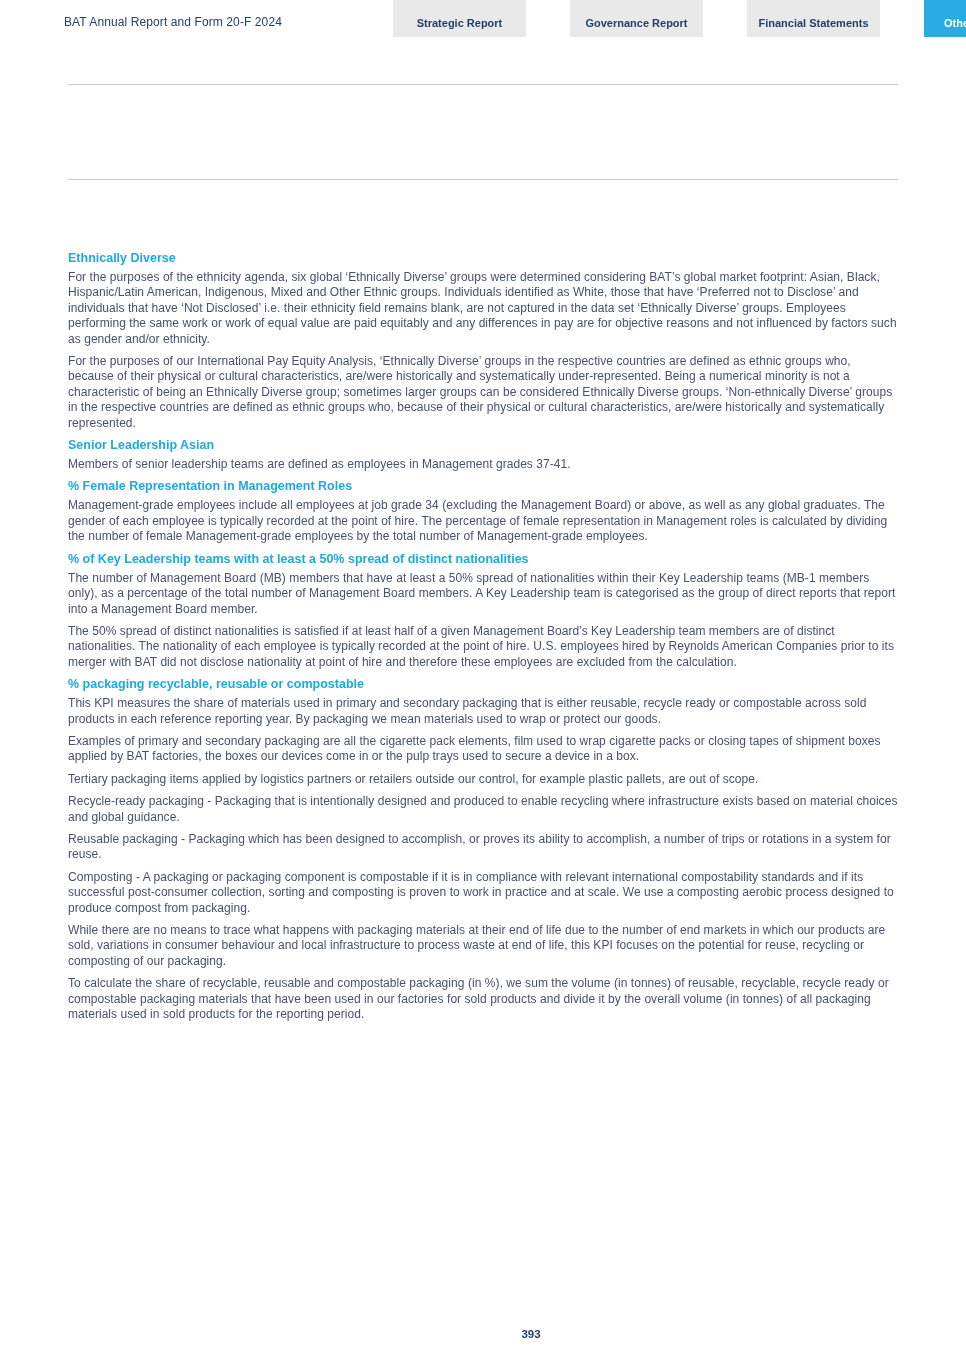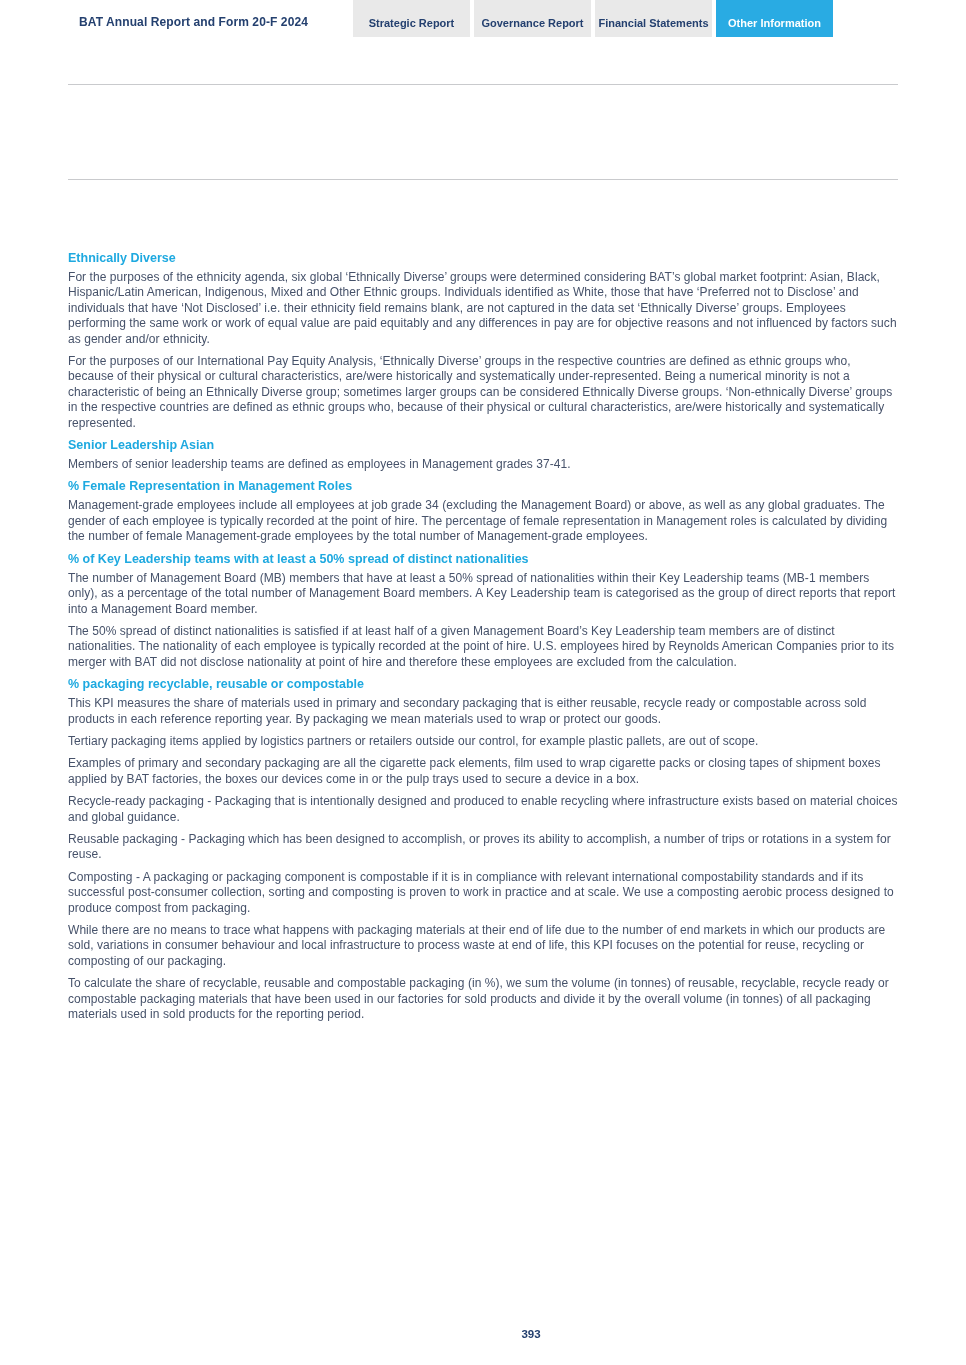--- a/index.html
+++ b/index.html
@@ -7,48 +7,49 @@
   .page {
     position: relative;
     width: 966px;
     height: 1365px;
     background: #ffffff;
     overflow: hidden;
     font-family: "Liberation Sans", sans-serif;
   }
   .doc-title {
     position: absolute;
-    left: 79px;
+    left: 64px;
     top: 15px;
     font-size: 12px;
-    font-weight: bold;
+    font-weight: normal;
     letter-spacing: 0.1px;
     color: var(--navy, #24406f);
     white-space: nowrap;
   }
   .tabs {
     position: absolute;
     top: 0;
     left: 353px;
     display: flex;
     gap: 4px;
   }
   .tab {
-    width: 117px;
+    width: 133px;
     height: 37px;
     background: var(--tab-inactive-bg, #e9e9e9);
     color: var(--navy, #24406f);
     font-size: 11px;
     font-weight: bold;
     display: flex;
     align-items: center;
     justify-content: center;
     padding-top: 8px;
     cursor: pointer;
     white-space: nowrap;
+    margin-left: 40px;
   }
   .tab.active {
     background: var(--tab-active-bg, #29abe3);
     color: #ffffff;
   }
   .rule {
     position: absolute;
     left: 68px;
     width: 830px;
     height: 1px;
@@ -129,22 +130,22 @@
 
     <section>
       <h3 class="section-heading">% of Key Leadership teams with at least a 50% spread of distinct nationalities</h3>
       <p>The number of Management Board (MB) members that have at least a 50% spread of nationalities within their Key Leadership teams (MB-1 members only), as a percentage of the total number of Management Board members. A Key Leadership team is categorised as the group of direct reports that report into a Management Board member.</p>
       <p>The 50% spread of distinct nationalities is satisfied if at least half of a given Management Board’s Key Leadership team members are of distinct nationalities. The nationality of each employee is typically recorded at the point of hire. U.S. employees hired by Reynolds American Companies prior to its merger with BAT did not disclose nationality at point of hire and therefore these employees are excluded from the calculation.</p>
     </section>
 
     <section>
       <h3 class="section-heading">% packaging recyclable, reusable or compostable</h3>
       <p>This KPI measures the share of materials used in primary and secondary packaging that is either reusable, recycle ready or compostable across sold products in each reference reporting year. By packaging we mean materials used to wrap or protect our goods.</p>
+      <p>Examples of primary and secondary packaging are all the cigarette pack elements, film used to wrap cigarette packs or closing tapes of shipment boxes applied by BAT factories, the boxes our devices come in or the pulp trays used to secure a device in a box.</p>
       <p>Tertiary packaging items applied by logistics partners or retailers outside our control, for example plastic pallets, are out of scope.</p>
-      <p>Examples of primary and secondary packaging are all the cigarette pack elements, film used to wrap cigarette packs or closing tapes of shipment boxes applied by BAT factories, the boxes our devices come in or the pulp trays used to secure a device in a box.</p>
       <p>Recycle-ready packaging - Packaging that is intentionally designed and produced to enable recycling where infrastructure exists based on material choices and global guidance.</p>
       <p>Reusable packaging - Packaging which has been designed to accomplish, or proves its ability to accomplish, a number of trips or rotations in a system for reuse.</p>
       <p>Composting - A packaging or packaging component is compostable if it is in compliance with relevant international compostability standards and if its successful post-consumer collection, sorting and composting is proven to work in practice and at scale. We use a composting aerobic process designed to produce compost from packaging.</p>
       <p>While there are no means to trace what happens with packaging materials at their end of life due to the number of end markets in which our products are sold, variations in consumer behaviour and local infrastructure to process waste at end of life, this KPI focuses on the potential for reuse, recycling or composting of our packaging.</p>
       <p>To calculate the share of recyclable, reusable and compostable packaging (in %), we sum the volume (in tonnes) of reusable, recyclable, recycle ready or compostable packaging materials that have been used in our factories for sold products and divide it by the overall volume (in tonnes) of all packaging materials used in sold products for the reporting period.</p>
     </section>
 
   </main>
 
   <footer>

